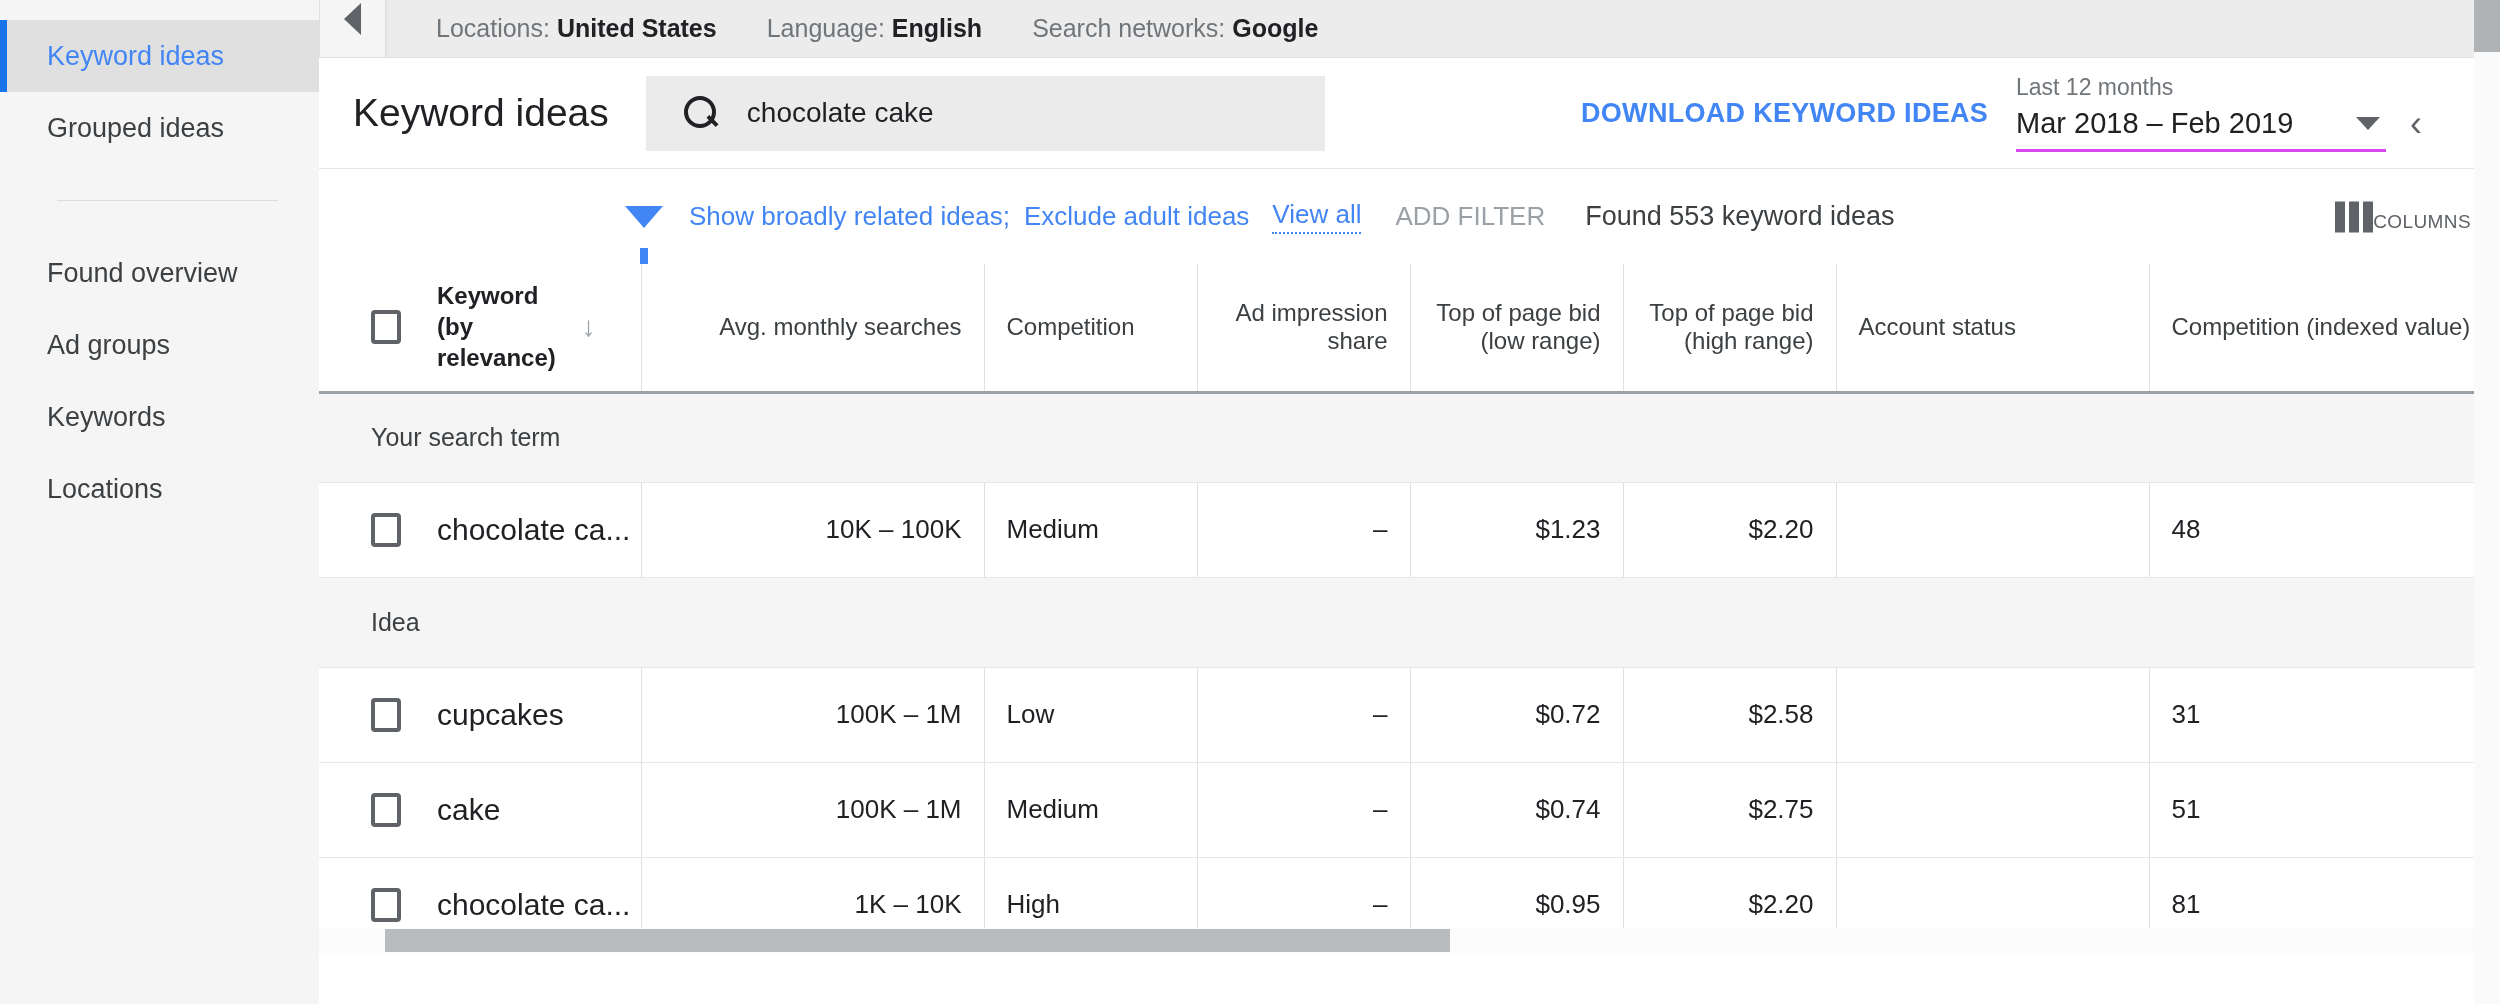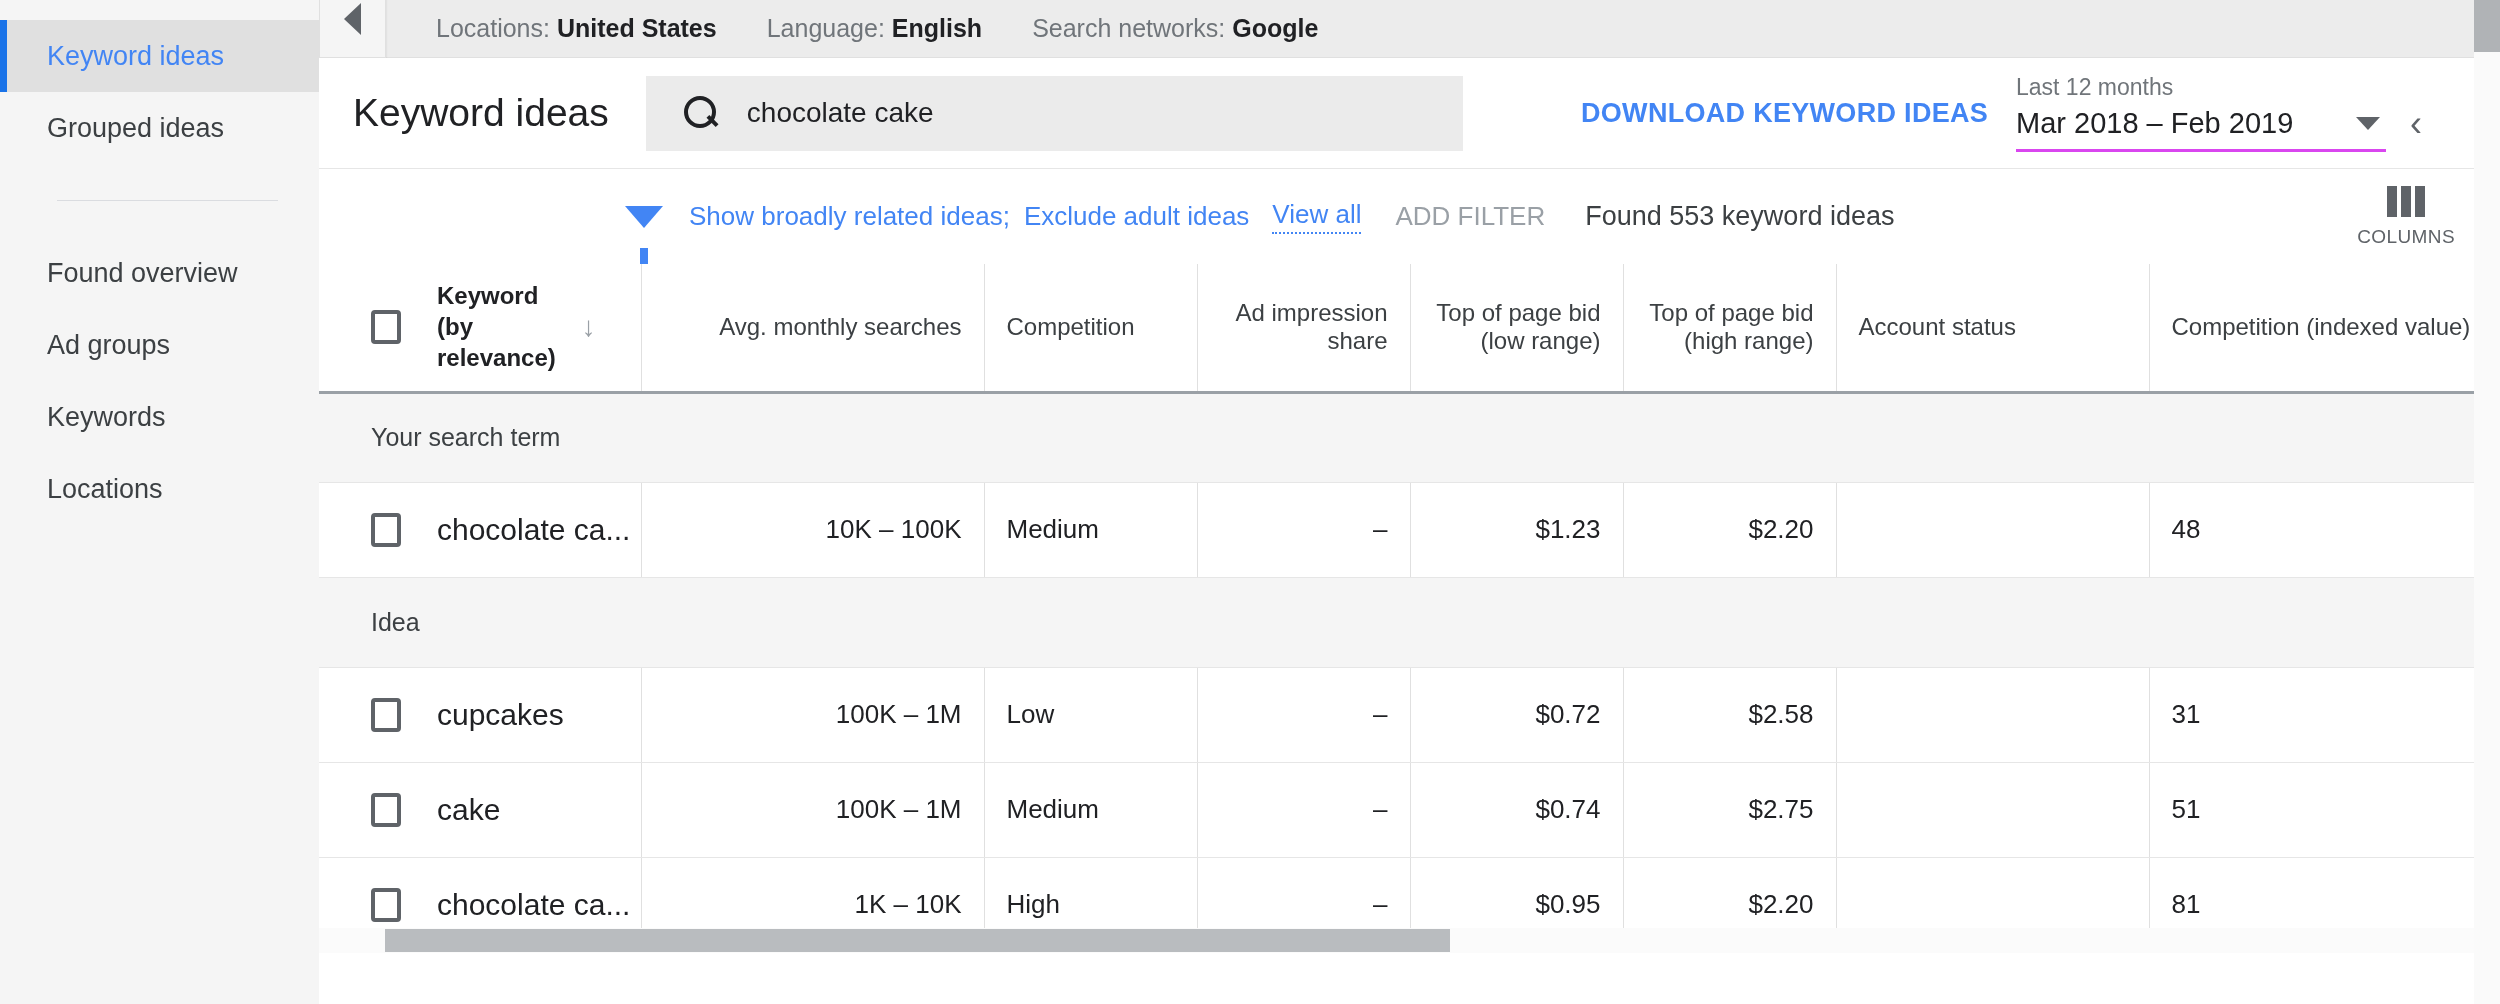--- a/index.html
+++ b/index.html
@@ -89,21 +89,21 @@
     padding-left: 34px;
     background: #fff;
     position: relative;
   }
   .page-title {
     font-size: 39px; color: #202124; font-weight: 400;
     white-space: nowrap;
   }
   .searchbox {
     margin-left: 37px;
-    width: 817px; height: 75px;
+    width: 679px; height: 75px;
     background: #ebebeb;
     display: flex; align-items: center;
     padding-left: 38px;
     cursor: text;
   }
   .mag { width: 34px; height: 34px; flex: 0 0 34px; position: relative; }
   .mag::before {
     content: ""; position: absolute;
     left: 0; top: 0; width: 24px; height: 24px;
     border: 4px solid #202124; border-radius: 50%;
@@ -165,22 +165,22 @@
   }
   .f-link { color: #4285f4; font-size: 26px; white-space: nowrap; cursor: pointer; }
   .f-sep { width: 14px; }
   .f-viewall {
     color: #4285f4; font-size: 26px; cursor: pointer;
     border-bottom: 2px dotted #4285f4; margin-left: 23px; padding-bottom: 2px;
   }
   .f-add { color: #9aa0a6; font-size: 26px; margin-left: 34px; cursor: pointer; white-space: nowrap; }
   .f-found { color: #3c4043; font-size: 27px; margin-left: 40px; white-space: nowrap; }
   .columns-btn {
-    position: absolute; right: 45px; top: 50%; transform: translateY(-50%);
-    display: flex; flex-direction: column; align-items: center; cursor: pointer;
+    position: absolute; right: 29px; top: 50%; transform: translateY(-50%);
+    display: flex; cursor: pointer;
   }
   .col-glyph { display: flex; gap: 4px; }
   .col-glyph i { display: block; width: 10px; height: 31px; background: #5f6368; }
   .col-text { font-size: 19px; color: #5f6368; margin-top: 9px; letter-spacing: .4px; }
 
   
   .tablewrap { position: relative; background: #c2410c; }
   table { border-collapse: collapse; width: 2254px; table-layout: fixed; }
   thead th {
     vertical-align: middle;

